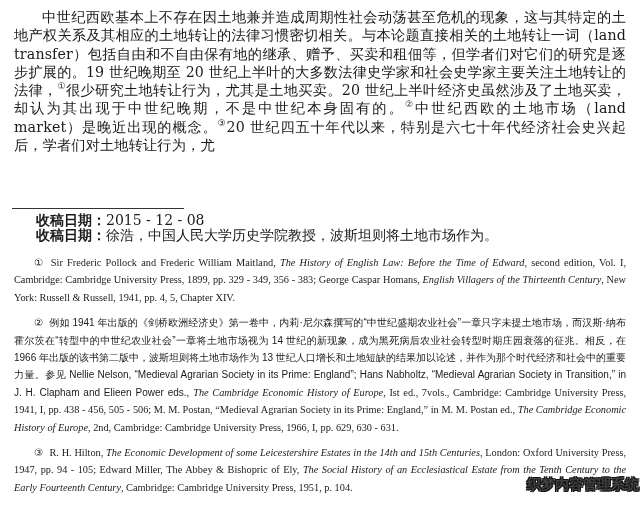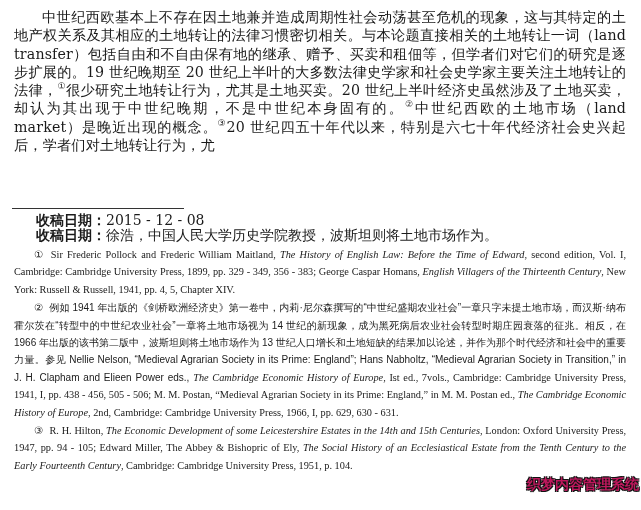--- a/index.html
+++ b/index.html
@@ -19,28 +19,28 @@
     position: absolute; left: 12px; top: 208px; width: 172px; height: 1px;
     background: #333;
   }
   .meta { position: absolute; left: 36px; font-size: 14px; line-height: 16px; }
   .meta .lab { font-family: "DejaVu Sans", "Liberation Sans", sans-serif; font-weight: bold; }
   .notes {
     position: absolute; left: 14px; top: 242px; width: 612px;
     font-size: 10.3px; line-height: 17.4px; text-align: justify;
     font-family: "Liberation Serif", "DejaVu Serif", serif;
   }
-  .notes p { margin: 0 0 1px 0; text-indent: 20px; }
+  .notes p { margin: 8px 0 1px 0; text-indent: 20px; }
   .notes .cn { font-family: Liberation Sans, sans-serif; font-size: 10px; }
   .num { margin-right: 6px; }
   i { font-style: italic; }
   .wm {
     position: absolute; right: 2px; top: 476px; text-align: center;
     font-family: "DejaVu Sans", "Liberation Sans", sans-serif; font-weight: bold;
-    color: #be185d;
+    color: #404040;
     text-shadow: -1px -1px 0 #111, 1px -1px 0 #111, -1px 1px 0 #111, 1px 1px 0 #111;
   }
   .wm .l1 { font-size: 14px; line-height: 16px; letter-spacing: 0px; }
   .wm .l2 { font-size: 13px; line-height: 15px; letter-spacing: 2px; }
 </style>
 </head>
 <body>
 
 <div class="main">
   <p><span>中世纪西欧基本上不存在因土地兼并造成周期性社会动荡甚至危机的现象，这与其特定的土地产权关系及其相应的土地转让的法律习惯密切相关。与本论题直接相关的土地转让一词（land transfer）包括自由和不自由保有地的继承、赠予、买卖和租佃等，但学者们对它们的研究是逐步扩展的。19 世纪晚期至 20 世纪上半叶的大多数法律史学家和社会史学家主要关注土地转让的法律，</span><span class="sup">①</span><span>很少研究土地转让行为，尤其是土地买卖。20 世纪上半叶经济史虽然涉及了土地买卖，却认为其出现于中世纪晚期，不是中世纪本身固有的。</span><span class="sup">②</span><span>中世纪西欧的土地市场（land market）是晚近出现的概念。</span><span class="sup">③</span><span>20 世纪四五十年代以来，特别是六七十年代经济社会史兴起后，学者们对土地转让行为，尤</span></p>

